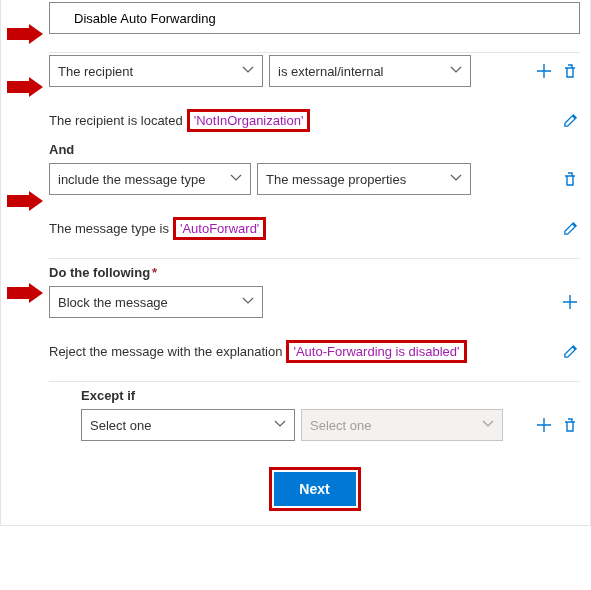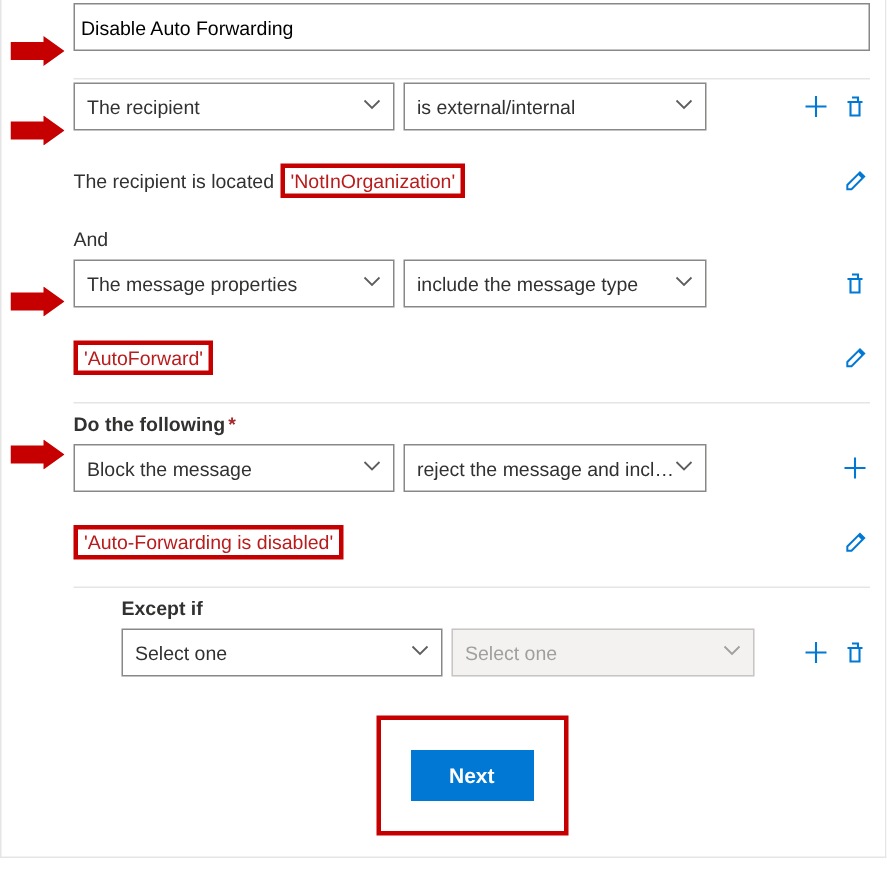--- a/index.html
+++ b/index.html
@@ -10,21 +10,21 @@
     background: #fff;
     width: 591px;
   }
   .page { padding: 0 10px 10px 48px; border:1px solid #e5e5e5; border-top:none; }
   .section { border-bottom: 1px solid #e5e5e5; padding: 2px 0 18px 0; position: relative; }
   .section.last { border-bottom: none; margin-left: 32px; }
   .label-row { font-weight: 600; margin-bottom: 6px; padding-top: 4px; }
   .req { color: #a4262c; margin-left: 2px; }
   .text-input {
     width: 100%; height: 32px; border: 1px solid #8a8886;
-    padding: 4px 4px; font-family: inherit; font-size: 13px;
+    padding: 4px 24px; font-family: inherit; font-size: 13px;
   }
   .row { display: flex; align-items: center; gap: 6px; }
   .select {
     display: flex; align-items: center; justify-content: space-between;
     height: 32px; border: 1px solid #8a8886; padding: 0 8px;
     background: #fff; cursor: pointer; flex: 0 0 auto;
   }
   .select.w1 { width: 214px; }
   .select.w2 { width: 202px; }
   .select.disabled { background:#f3f2f1; color:#a19f9d; border-color:#c8c6c4; cursor:default;}
@@ -33,22 +33,22 @@
   .iconbtn {
     width: 20px; height: 20px; display:flex; align-items:center; justify-content:center;
     color:#0078d4; cursor:pointer;
   }
   .iconbtn svg { width:16px; height:16px; stroke:#0078d4; stroke-width:1.4; fill:none; }
   .iconbtn.pencil svg{ width:15px; height:15px; }
   .spacer { flex:1; }
   .desc-row { display:flex; align-items:center; gap:4px; margin-top:22px; }
   .desc-text { color:#323130; }
   .hl-box { border:3px solid #c60000; padding:1px 4px; display:inline-block; }
-  .hl-link { color:#b91c1c; }
-  .and-label { font-weight:400; margin:20px 0 6px; }
+  .hl-link { color:#a21caf; }
+  .and-label { font-weight:700; margin:10px 0 6px; }
   .arrow {
     position:absolute; left:-42px; width:36px; height:20px; pointer-events:none;
   }
   .arrow svg { width:36px; height:20px; }
   .btn-next {
     background:#0078d4; color:#fff; width:82px; height:34px;
     font-weight:600; font-size:14px; border:none; cursor:pointer;
   }
   .btn-wrap { display:flex; justify-content:center; padding:8px 0 4px; }
   .edit-right { display:flex; align-items:center; gap:6px; margin-left:auto; }
@@ -112,40 +112,41 @@
       </div>
     </div>
 
     <div class="and-label">And</div>
     <span class="arrow" style="top:138px">
       <svg viewBox="0 0 36 20">
           <path d="M0 4 L22 4 L22 0 L36 10 L22 20 L22 16 L0 16 Z" fill="#c60000"></path>
         </svg>
     </span>
     <div class="row">
-      <div class="select w1">
-        <span>The message properties</span>
-        <span class="chev"><svg viewBox="0 0 12 12">
-              <path d="M1 3 L6 8 L11 3" stroke="#605e5c" stroke-width="1.2" fill="none"></path>
-            </svg></span>
-      </div>
       <div class="select w2">
         <span>include the message type</span>
         <span class="chev"><svg viewBox="0 0 12 12">
               <path d="M1 3 L6 8 L11 3" stroke="#605e5c" stroke-width="1.2" fill="none"></path>
             </svg></span>
       </div>
+      <div class="select w1">
+        <span>The message properties</span>
+        <span class="chev"><svg viewBox="0 0 12 12">
+              <path d="M1 3 L6 8 L11 3" stroke="#605e5c" stroke-width="1.2" fill="none"></path>
+            </svg></span>
+      </div>
       <div class="spacer"></div>
       <div class="iconbtn" title="delete">
         <svg viewBox="0 0 16 16">
             <path d="M3 5 H13 M5 5 V14 H11 V5 M6 2 H10 V5"></path>
           </svg>
       </div>
     </div>
     <div class="desc-row">
+      <span class="desc-text">The message type is</span>
       <span class="hl-box">
         <span class="hl-link">'AutoForward'</span>
       </span>
       <div class="edit-right">
         <div class="iconbtn pencil">
           <svg viewBox="0 0 16 16">
               <path d="M2 14 L2 11 L11 2 L14 5 L5 14 Z M10 3 L13 6"></path>
             </svg>
         </div>
       </div>
@@ -161,34 +162,29 @@
     <div class="label-row">
       <span>Do the following</span><span class="req">*</span>
     </div>
     <div class="row">
       <div class="select w1">
         <span>Block the message</span>
         <span class="chev"><svg viewBox="0 0 12 12">
               <path d="M1 3 L6 8 L11 3" stroke="#605e5c" stroke-width="1.2" fill="none"></path>
             </svg></span>
       </div>
-      <div class="select w2">
-        <span>reject the message and incl…</span>
-        <span class="chev"><svg viewBox="0 0 12 12">
-              <path d="M1 3 L6 8 L11 3" stroke="#605e5c" stroke-width="1.2" fill="none"></path>
-            </svg></span>
-      </div>
       <div class="spacer"></div>
       <div class="iconbtn">
         <svg viewBox="0 0 16 16">
             <path d="M8 1 V15 M1 8 H15"></path>
           </svg>
       </div>
     </div>
     <div class="desc-row">
+      <span class="desc-text">Reject the message with the explanation</span>
       <span class="hl-box">
         <span class="hl-link">'Auto-Forwarding is disabled'</span>
       </span>
       <div class="edit-right">
         <div class="iconbtn pencil">
           <svg viewBox="0 0 16 16">
               <path d="M2 14 L2 11 L11 2 L14 5 L5 14 Z M10 3 L13 6"></path>
             </svg>
         </div>
       </div>
@@ -218,18 +214,18 @@
       </div>
       <div class="iconbtn">
         <svg viewBox="0 0 16 16">
             <path d="M3 5 H13 M5 5 V14 H11 V5 M6 2 H10 V5"></path>
           </svg>
       </div>
     </div>
   </div>
 
   <div class="btn-wrap">
-    <span class="hl-box" style="padding:20px">
+    <span class="hl-box" style="padding:2px">
       <button class="btn-next">Next</button>
     </span>
   </div>
 
 </div>
 
 </body></html>

